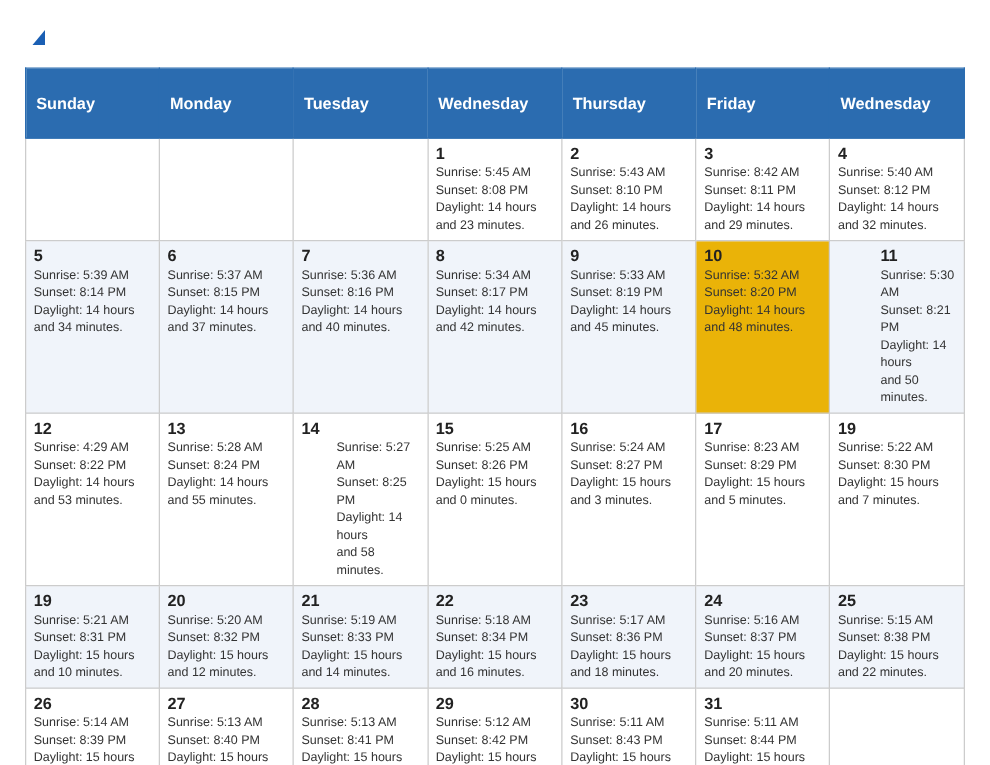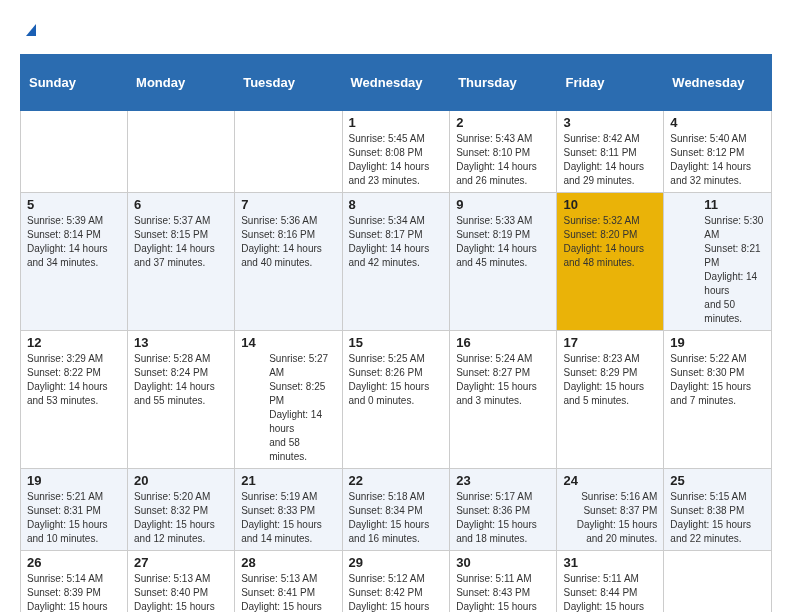--- a/index.html
+++ b/index.html
@@ -193,21 +193,21 @@
           <div class="day-num">11</div>
           <div class="day-info" style="white-space: pre-line;">Sunrise: 5:30 AM
 Sunset: 8:21 PM
 Daylight: 14 hours
 and 50 minutes.</div>
         </td>
       </tr>
       <tr>
         <td style="background: rgb(255, 255, 255);">
           <div class="day-num">12</div>
-          <div class="day-info" style="white-space: pre-line;">Sunrise: 3:29 AM
+          <div class="day-info" style="white-space: pre-line;">Sunrise: 4:29 AM
 Sunset: 8:22 PM
 Daylight: 14 hours
 and 53 minutes.</div>
         </td>
         <td style="background: rgb(255, 255, 255);">
           <div class="day-num">13</div>
           <div class="day-info" style="white-space: pre-line;">Sunrise: 5:28 AM
 Sunset: 8:24 PM
 Daylight: 14 hours
 and 55 minutes.</div>
@@ -279,21 +279,21 @@
         </td>
         <td style="background: rgb(240, 244, 250);">
           <div class="day-num">23</div>
           <div class="day-info" style="white-space: pre-line;">Sunrise: 5:17 AM
 Sunset: 8:36 PM
 Daylight: 15 hours
 and 18 minutes.</div>
         </td>
         <td style="background: rgb(240, 244, 250);">
           <div class="day-num">24</div>
-          <div class="day-info" style="white-space: pre-line; text-align: right;">Sunrise: 5:16 AM
+          <div class="day-info" style="white-space: pre-line;">Sunrise: 5:16 AM
 Sunset: 8:37 PM
 Daylight: 15 hours
 and 20 minutes.</div>
         </td>
         <td style="background: rgb(240, 244, 250);">
           <div class="day-num">25</div>
           <div class="day-info" style="white-space: pre-line;">Sunrise: 5:15 AM
 Sunset: 8:38 PM
 Daylight: 15 hours
 and 22 minutes.</div>

